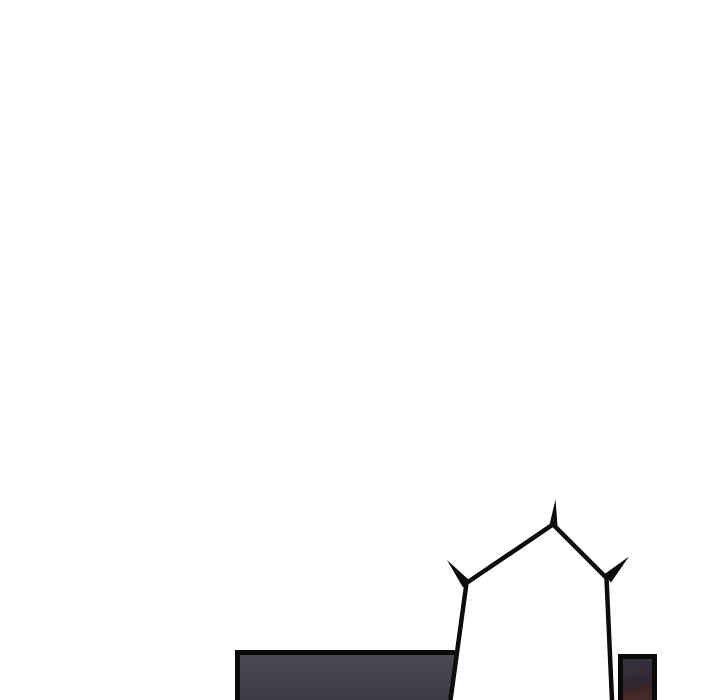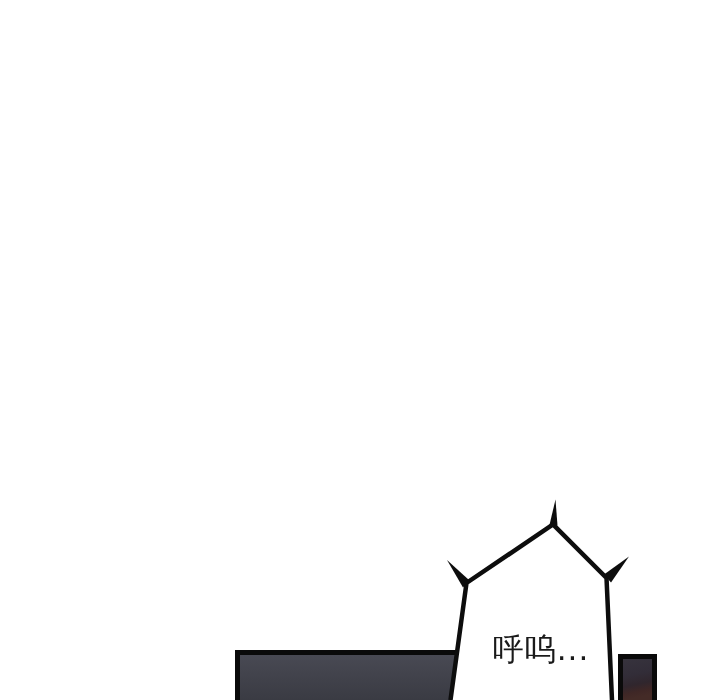--- a/index.html
+++ b/index.html
@@ -67,15 +67,14 @@
     <path d="M620.5,700 L620.5,656.5 L654.5,656.5 L654.5,700" fill="none" stroke-width="5" stroke-linejoin="miter" stroke-linecap="butt" stroke="#0a0a0a"></path>
 
     <path d="M450.5,700 L466.5,583 L553,524.5 L606.5,578 L612,700 Z" stroke="none" fill="#ffffff"></path>
     <path d="M450.5,700 L466.5,583 L553,524.5 L606.5,578 L612,700" fill="none" stroke-width="4.5" stroke-linejoin="miter" stroke-linecap="butt" stroke="#0d0d0d"></path>
 
     <polygon points="549,527 555.5,499.5 557.5,525.5" fill="#0d0d0d"></polygon>
     <polygon points="447,560 469.5,580.5 463,587.5" fill="#0d0d0d"></polygon>
     <polygon points="629,556.5 604,574.5 611,582.5" fill="#0d0d0d"></polygon>
   </svg>
 
-  <div class="bubble-text">呼呜...</div>
 
 </div>
 
 </body></html>

